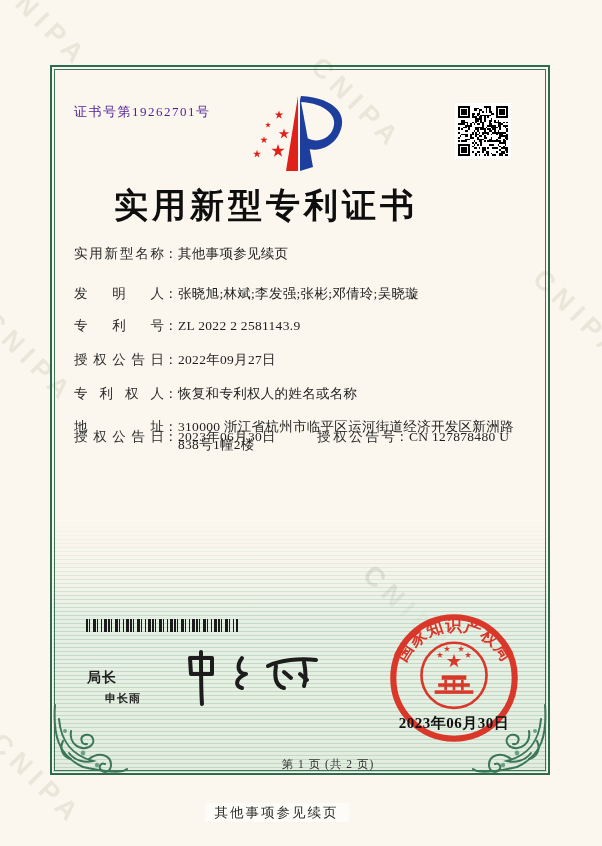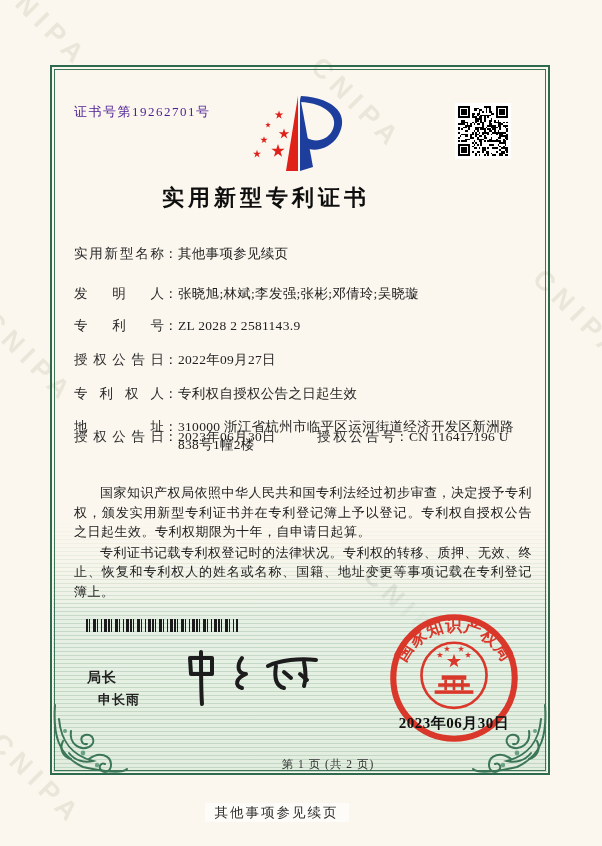--- a/index.html
+++ b/index.html
@@ -31,21 +31,21 @@
   .corner.br { left:471px; top:697px; transform:scaleX(-1); }
 
   .cert-no { position:absolute; left:74px; top:103px; font-size:13px; color:#4c1d95; letter-spacing:1.5px; }
 
   .logo { position:absolute; left:238px; top:90px; width:124px; height:90px; }
 
   .qr { position:absolute; left:455px; top:103px; width:56px; height:56px; background:#fff; padding:3px; }
   .qr svg { width:100%; height:100%; display:block; }
 
   .title { position:absolute; left:0; width:532px; top:183px; text-align:center;
-           font-size:22px; font-weight:bold; color:#0e0e0e; letter-spacing:4px; }
+           font-size:34px; font-weight:bold; color:#0e0e0e; letter-spacing:4px; }
 
   .fields { position:absolute; left:74px; top:0; width:460px; font-size:13.5px; color:#1f1f1f; }
   .frow { position:absolute; left:0; white-space:nowrap; }
   .flabel { display:inline-block; width:90px; text-align:justify; text-align-last:justify; color:#2b2b2b; }
   .fcolon { display:inline-block; width:14px; }
   .fvalue { letter-spacing:0.3px; }
   .fvalue.wrap { display:inline-block; width:348px; white-space:normal; vertical-align:top; line-height:18px; }
   .pair2 { position:absolute; left:230px; top:0; }
   .flabel.small { width:78px;margin-left:13px; }
 
@@ -54,22 +54,22 @@
   .paras p { text-indent:2em; margin-bottom:1px; letter-spacing:0.5px; }
 
   .barcode { position:absolute; left:86px; top:619px; width:152px; height:13px;
      background:repeating-linear-gradient(90deg,
        #1b1b1b 0 2px, transparent 2px 3px, #1b1b1b 3px 4px, transparent 4px 7px,
        #1b1b1b 7px 10px, transparent 10px 11px, #1b1b1b 11px 12px, transparent 12px 15px,
        #1b1b1b 15px 16px, transparent 16px 18px, #1b1b1b 18px 21px, transparent 21px 22px); }
 
   .signer-title { position:absolute; left:87px; top:669px; font-family:"Liberation Sans","DejaVu Sans",sans-serif;
                   font-weight:bold; font-size:14px; color:#222; letter-spacing:1px; }
-  .signer-name  { position:absolute; left:98px; top:691px; font-family:"Liberation Sans","DejaVu Sans",sans-serif;
-                  font-weight:bold; font-size:13px; color:#222; letter-spacing:1px; }
+  .signer-name  { position:absolute; left:105px; top:691px; font-family:"Liberation Sans","DejaVu Sans",sans-serif;
+                  font-weight:bold; font-size:11px; color:#222; letter-spacing:1px; }
   .signature { position:absolute; left:176px; top:644px; width:150px; height:68px; }
 
   .seal { position:absolute; left:388px; top:612px; width:132px; height:132px; }
   .seal-date { position:absolute; left:378px; top:714px; width:152px; text-align:center;
                font-size:15px; font-weight:bold; color:#111; letter-spacing:0.5px; }
 
   .page-no { position:absolute; left:0; width:602px; top:757px; text-align:center;
              font-size:11.5px; color:#333; letter-spacing:1px;margin-left:27px; }
   .footer-note { position:absolute; left:0; width:553px; top:804px; text-align:center;
                  font-size:13.5px; color:#2e2e2e; letter-spacing:2px; }
@@ -452,43 +452,39 @@
   <div class="title">实用新型专利证书</div>
 
   <div class="fields">
     <div class="frow" style="top:245px">
       <span class="flabel">实用新型名称</span><span class="fcolon">：</span><span class="fvalue">其他事项参见续页</span>
     </div>
     <div class="frow" style="top:285px">
       <span class="flabel">发明人</span><span class="fcolon">：</span><span class="fvalue">张晓旭;林斌;李发强;张彬;邓倩玲;吴晓璇</span>
     </div>
     <div class="frow" style="top:317px">
-      <span class="flabel">专利号</span><span class="fcolon">：</span><span class="fvalue">ZL 2028 2 2581143.9</span>
+      <span class="flabel">专利号</span><span class="fcolon">：</span><span class="fvalue">ZL 2022 2 2581143.9</span>
     </div>
     <div class="frow" style="top:351px">
       <span class="flabel">授权公告日</span><span class="fcolon">：</span><span class="fvalue">2022年09月27日</span>
     </div>
     <div class="frow" style="top:385px">
-      <span class="flabel">专利权人</span><span class="fcolon">：</span><span class="fvalue">专利权自授权公告之日起生效</span>
+      <span class="flabel">专利权人</span><span class="fcolon">：</span><span class="fvalue">恢复和专利权人的姓名或名称</span>
     </div>
     <div class="frow" style="top:418px">
       <span class="flabel">地址</span><span class="fcolon">：</span><span class="fvalue wrap">310000 浙江省杭州市临平区运河街道经济开发区新洲路838号1幢2楼</span>
     </div>
     <div class="frow" style="top:428px">
       <span class="flabel">授权公告日</span><span class="fcolon">：</span><span class="fvalue">2023年06月30日</span>
       <span class="pair2">
-        <span class="flabel small">授权公告号</span><span class="fcolon">：</span><span class="fvalue">CN 116417196 U</span>
+        <span class="flabel small">授权公告号</span><span class="fcolon">：</span><span class="fvalue">CN 127878480 U</span>
       </span>
     </div>
   </div>
 
-  <div class="paras">
-    <p>国家知识产权局依照中华人民共和国专利法经过初步审查，决定授予专利权，颁发实用新型专利证书并在专利登记簿上予以登记。专利权自授权公告之日起生效。专利权期限为十年，自申请日起算。</p>
-    <p>专利证书记载专利权登记时的法律状况。专利权的转移、质押、无效、终止、恢复和专利权人的姓名或名称、国籍、地址变更等事项记载在专利登记簿上。</p>
-  </div>
 
   <div class="barcode"></div>
 
   <div class="signer-title">局长</div>
   <div class="signer-name">申长雨</div>
   <svg class="signature" viewBox="0 0 150 68">
     <g fill="none" stroke="#1c1c1c" stroke-width="4" stroke-linecap="round" stroke-linejoin="round">
       <path d="M14,14 h22 v16 h-21 z"></path>
       <path d="M25,8 C25,30 25,48 26,60"></path>
       <path d="M66,14 C60,22 62,30 70,30 C60,34 58,42 66,44"></path>

